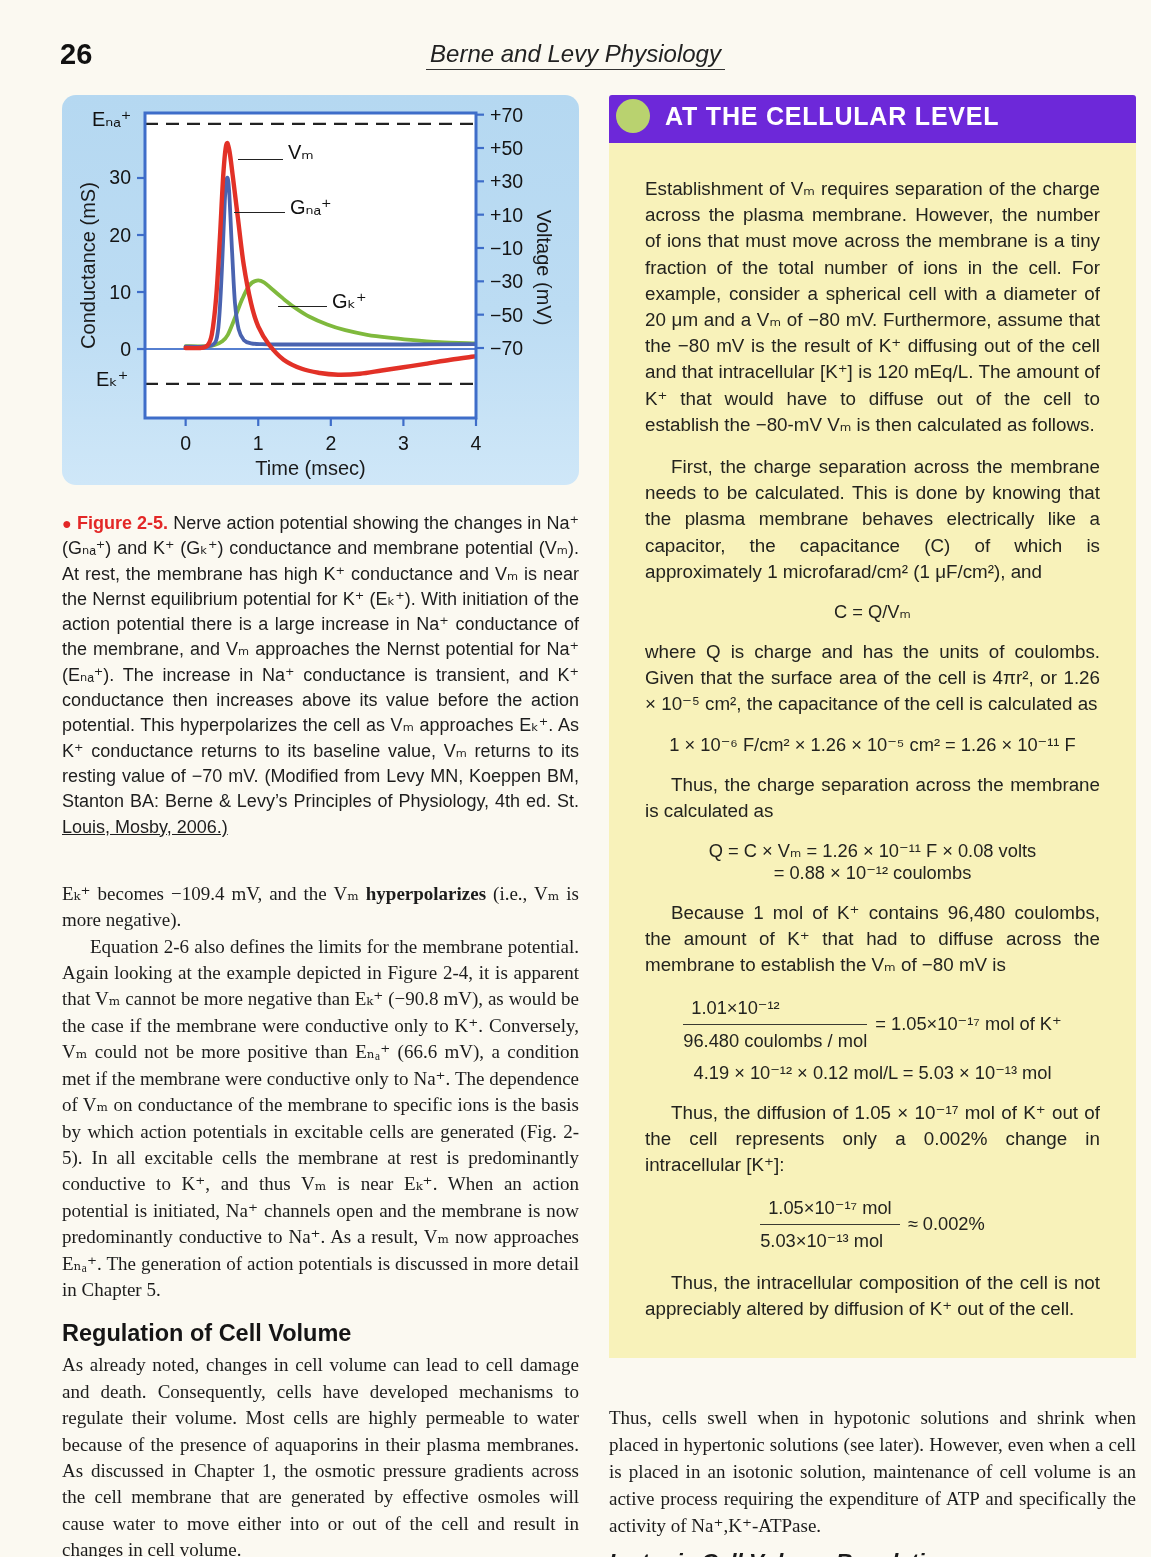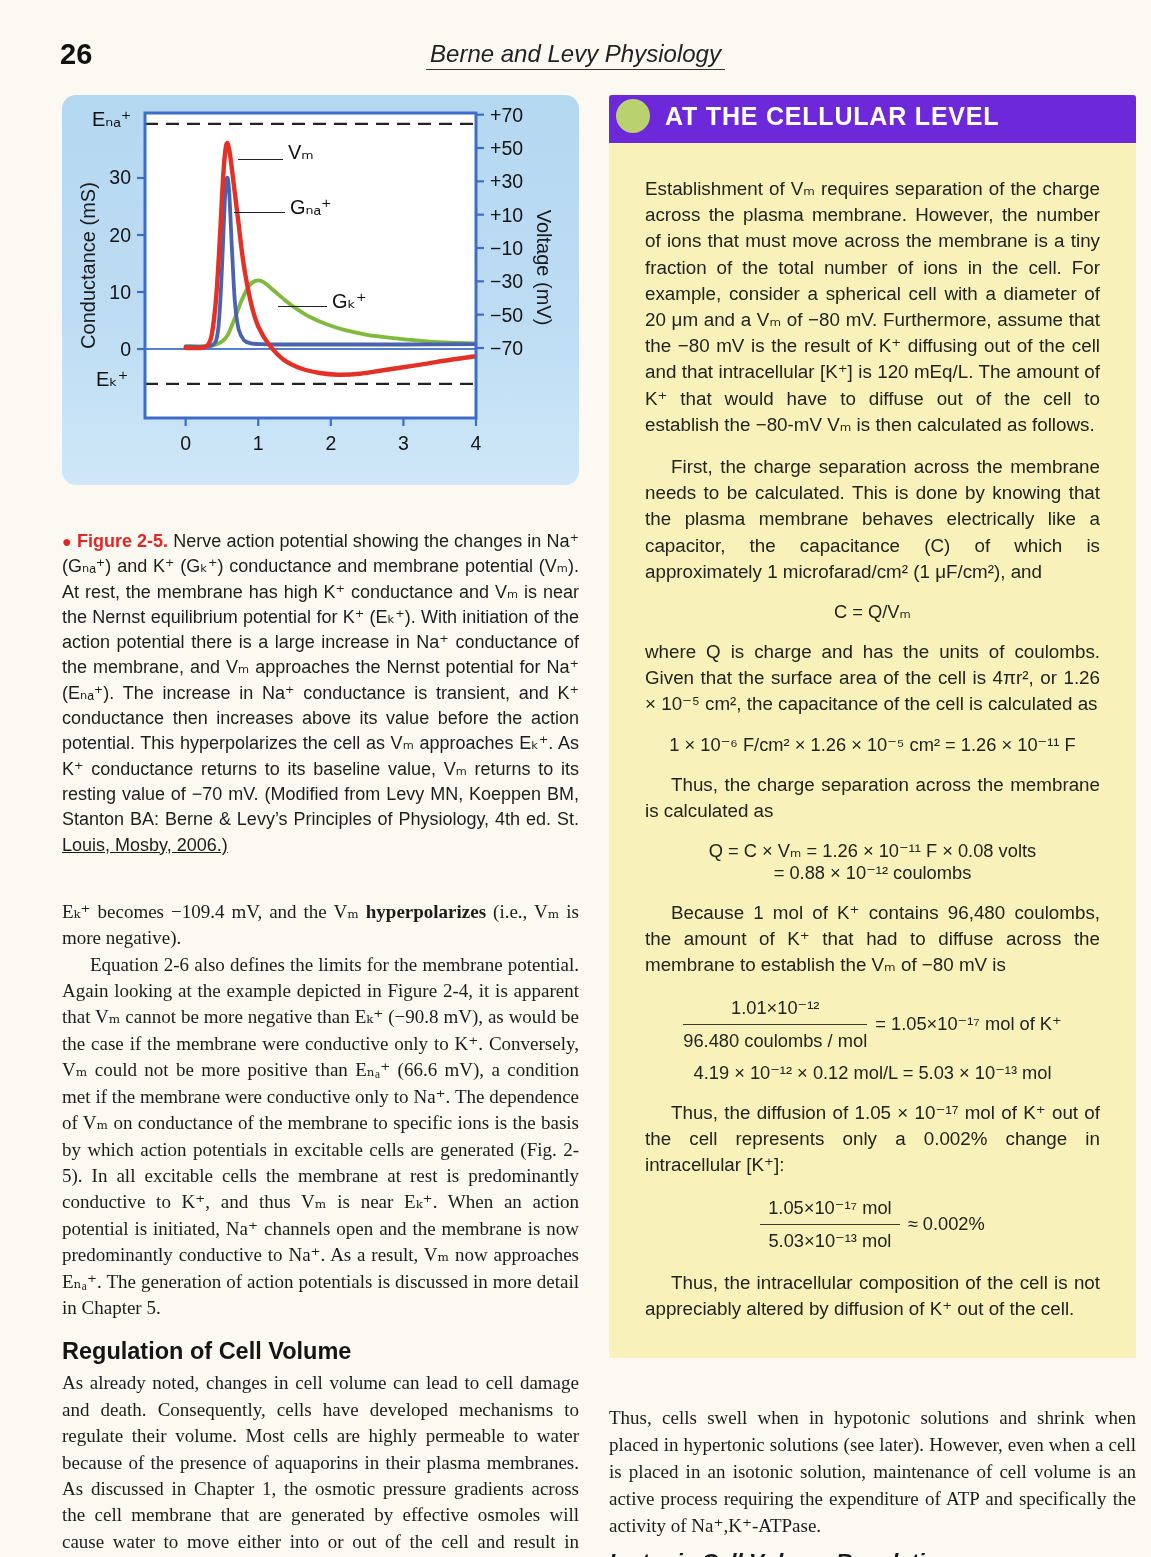--- a/index.html
+++ b/index.html
@@ -21,21 +21,21 @@
   .axis-title{position:absolute;font-family:"Liberation Sans","DejaVu Sans",sans-serif;font-size:20px;color:#1a1a1a;
         width:300px;text-align:center;}
   .axis-title.left{left:-124px;top:159px;transform:rotate(-90deg);}
   .axis-title.right{left:331px;top:161px;transform:rotate(90deg);}
   .xaxis-title{position:absolute;left:83px;width:331px;top:362px;text-align:center;
         font-family:"Liberation Sans","DejaVu Sans",sans-serif;font-size:20px;color:#1a1a1a;}
   .ref-label,.curve-label{position:absolute;font-family:"Liberation Sans","DejaVu Sans",sans-serif;
         font-size:20px;color:#111;}
   .leader{position:absolute;height:0;border-top:1.6px solid #222;}
   
-  .caption{margin-top:44px;font-family:"Liberation Sans","DejaVu Sans",sans-serif;font-size:18px;
+  .caption{margin-top:26px;font-family:"Liberation Sans","DejaVu Sans",sans-serif;font-size:18px;
         line-height:25.3px;text-align:justify;color:#1d1d1d;}
   .caption .fig-bullet{color:#e32726;font-size:16px;}
   .caption .fig-label{color:#e32726;font-weight:bold;}
   .caption .tail-underline{text-decoration:underline;}
   
   .body-para{margin:0;font-size:19px;line-height:26.4px;text-align:justify;}
   .body-para.first{margin-top:41px;}
   .body-para.indent{text-indent:28px;}
   h2.section{font-family:"Liberation Sans","DejaVu Sans",sans-serif;font-size:23.5px;font-weight:bold;
         color:#151515;margin:17px 0 5px 0;}
@@ -48,21 +48,21 @@
   .cellular-header .title{position:absolute;left:56px;top:7px;color:#ffffff;
         font-family:"Liberation Sans","DejaVu Sans",sans-serif;font-weight:bold;font-size:25px;letter-spacing:0.8px;}
   .cellular-body{background:#f8f2ba;padding:17px 20px 19px 20px;
         font-family:"Liberation Sans","DejaVu Sans",sans-serif;font-size:18.8px;line-height:26.2px;
         text-align:justify;color:#23231f;}
   .cellular-body p{margin:16px;}
   .cellular-body p.indent{text-indent:26px;}
   .equation{margin:7px 0;text-align:center;font-size:18.3px;line-height:22px;}
   .equation.twoline .l2{display:block;}
   .eq-frac{display:flex;justify-content:center;align-items:center;margin:10px 0 8px 0;font-size:18.3px;}
-  .frac{display:inline-block;text-align:center;vertical-align:middle;}
+  .frac{display:inline-block;vertical-align:middle;}
   .frac .num{display:block;border-bottom:1.6px solid #3a3a32;padding:0 8px 3px 8px;}
   .frac .den{display:block;padding-top:3px;}
   .frac-rhs{margin-left:8px;}
   .rc-para{margin:0;font-size:19px;line-height:27px;text-align:justify;}
   .rc-para.first{margin-top:46px;}
 </style>
 </head>
 <body>
 
 <div class="page">
@@ -121,20 +121,21 @@
           <text x="196.23684210526312" y="355" fill="#141414" text-anchor="middle" font-family="&quot;Liberation Sans&quot;,&quot;DejaVu Sans&quot;,sans-serif" font-size="19.5">1</text>
           <line x1="268.82456140350877" y1="323" x2="268.82456140350877" y2="331" stroke="#3e6dc9" stroke-width="2.2"></line>
           <text x="268.82456140350877" y="355" fill="#141414" text-anchor="middle" font-family="&quot;Liberation Sans&quot;,&quot;DejaVu Sans&quot;,sans-serif" font-size="19.5">2</text>
           <line x1="341.41228070175436" y1="323" x2="341.41228070175436" y2="331" stroke="#3e6dc9" stroke-width="2.2"></line>
           <text x="341.41228070175436" y="355" fill="#141414" text-anchor="middle" font-family="&quot;Liberation Sans&quot;,&quot;DejaVu Sans&quot;,sans-serif" font-size="19.5">3</text>
           <line x1="414" y1="323" x2="414" y2="331" stroke="#3e6dc9" stroke-width="2.2"></line>
           <text x="414" y="355" fill="#141414" text-anchor="middle" font-family="&quot;Liberation Sans&quot;,&quot;DejaVu Sans&quot;,sans-serif" font-size="19.5">4</text>
         </svg>
       <div class="axis-title left">Conductance (mS)</div>
       <div class="axis-title right">Voltage (mV)</div>
+      <div class="xaxis-title">Time (msec)</div>
       <div class="ref-label" style="left:30px;top:12px;">Eₙₐ⁺</div>
       <div class="ref-label" style="left:34px;top:272px;">Eₖ⁺</div>
       <div class="curve-label" style="left:226px;top:45px;">Vₘ</div>
       <div class="leader" style="left:176px;top:64px;width:45px;"></div>
       <div class="curve-label" style="left:228px;top:100px;">Gₙₐ⁺</div>
       <div class="leader" style="left:172px;top:117px;width:51px;"></div>
       <div class="curve-label" style="left:270px;top:194px;">Gₖ⁺</div>
       <div class="leader" style="left:216px;top:211px;width:49px;"></div>
     </div>
 

